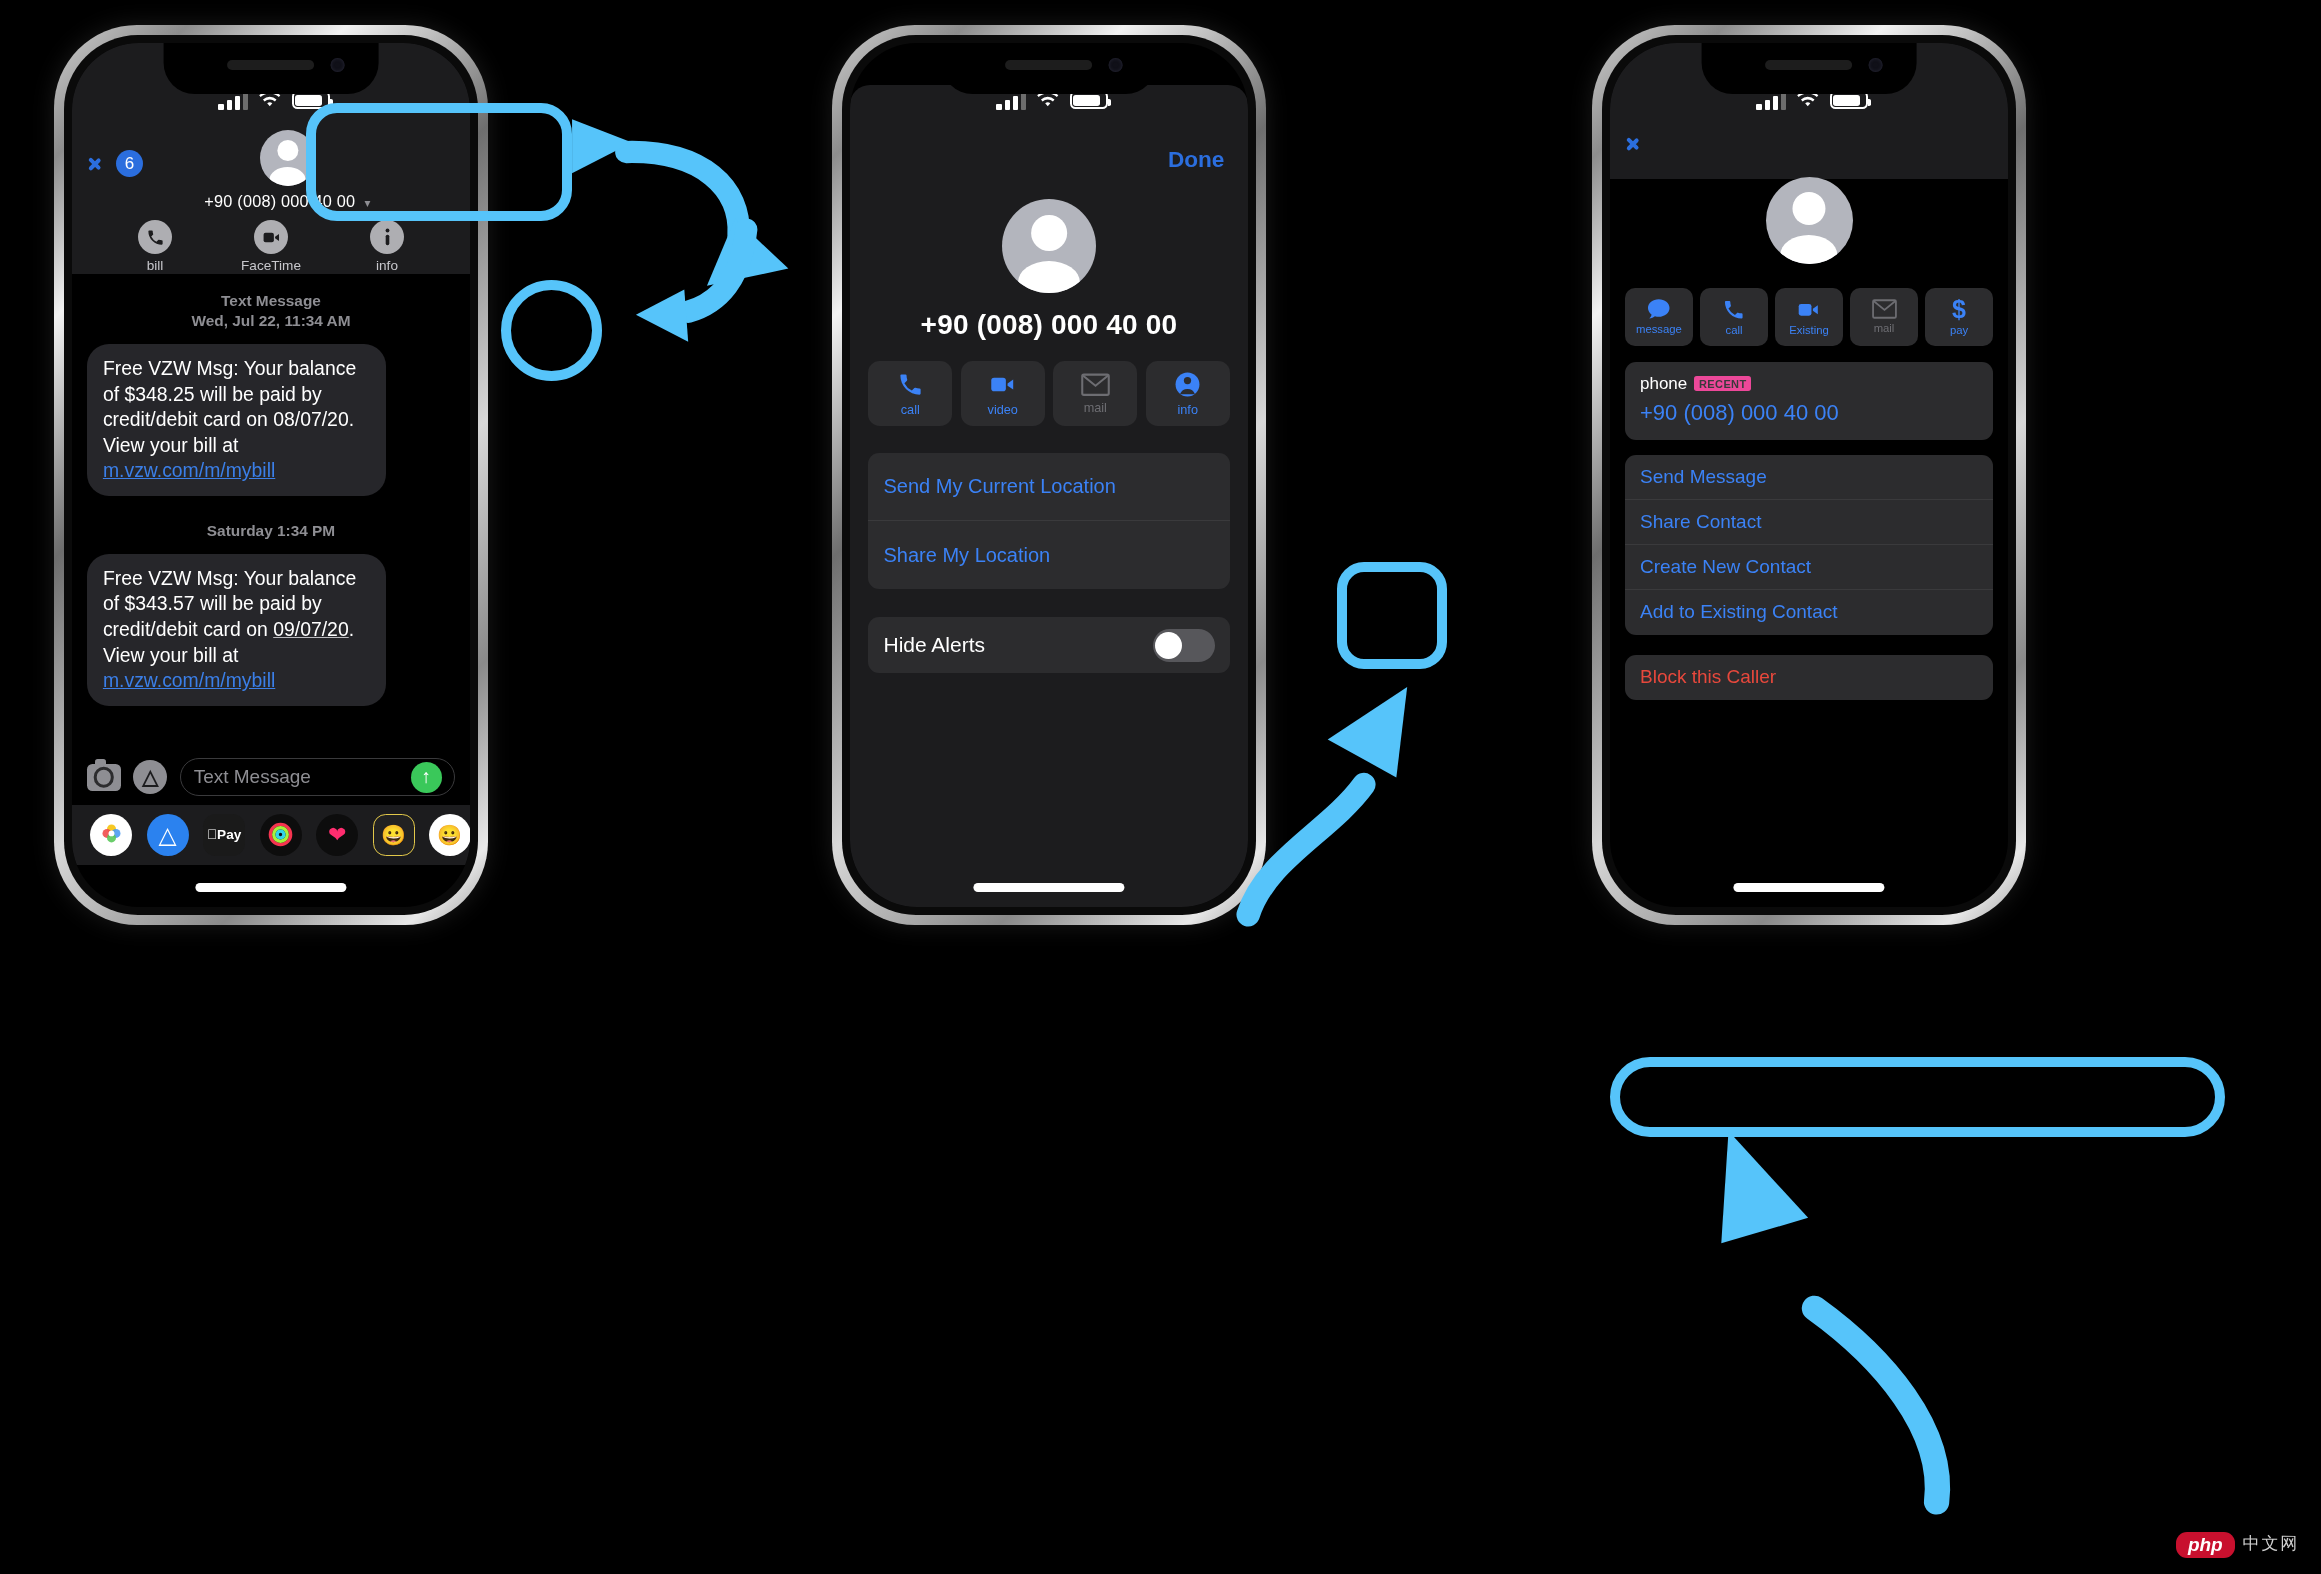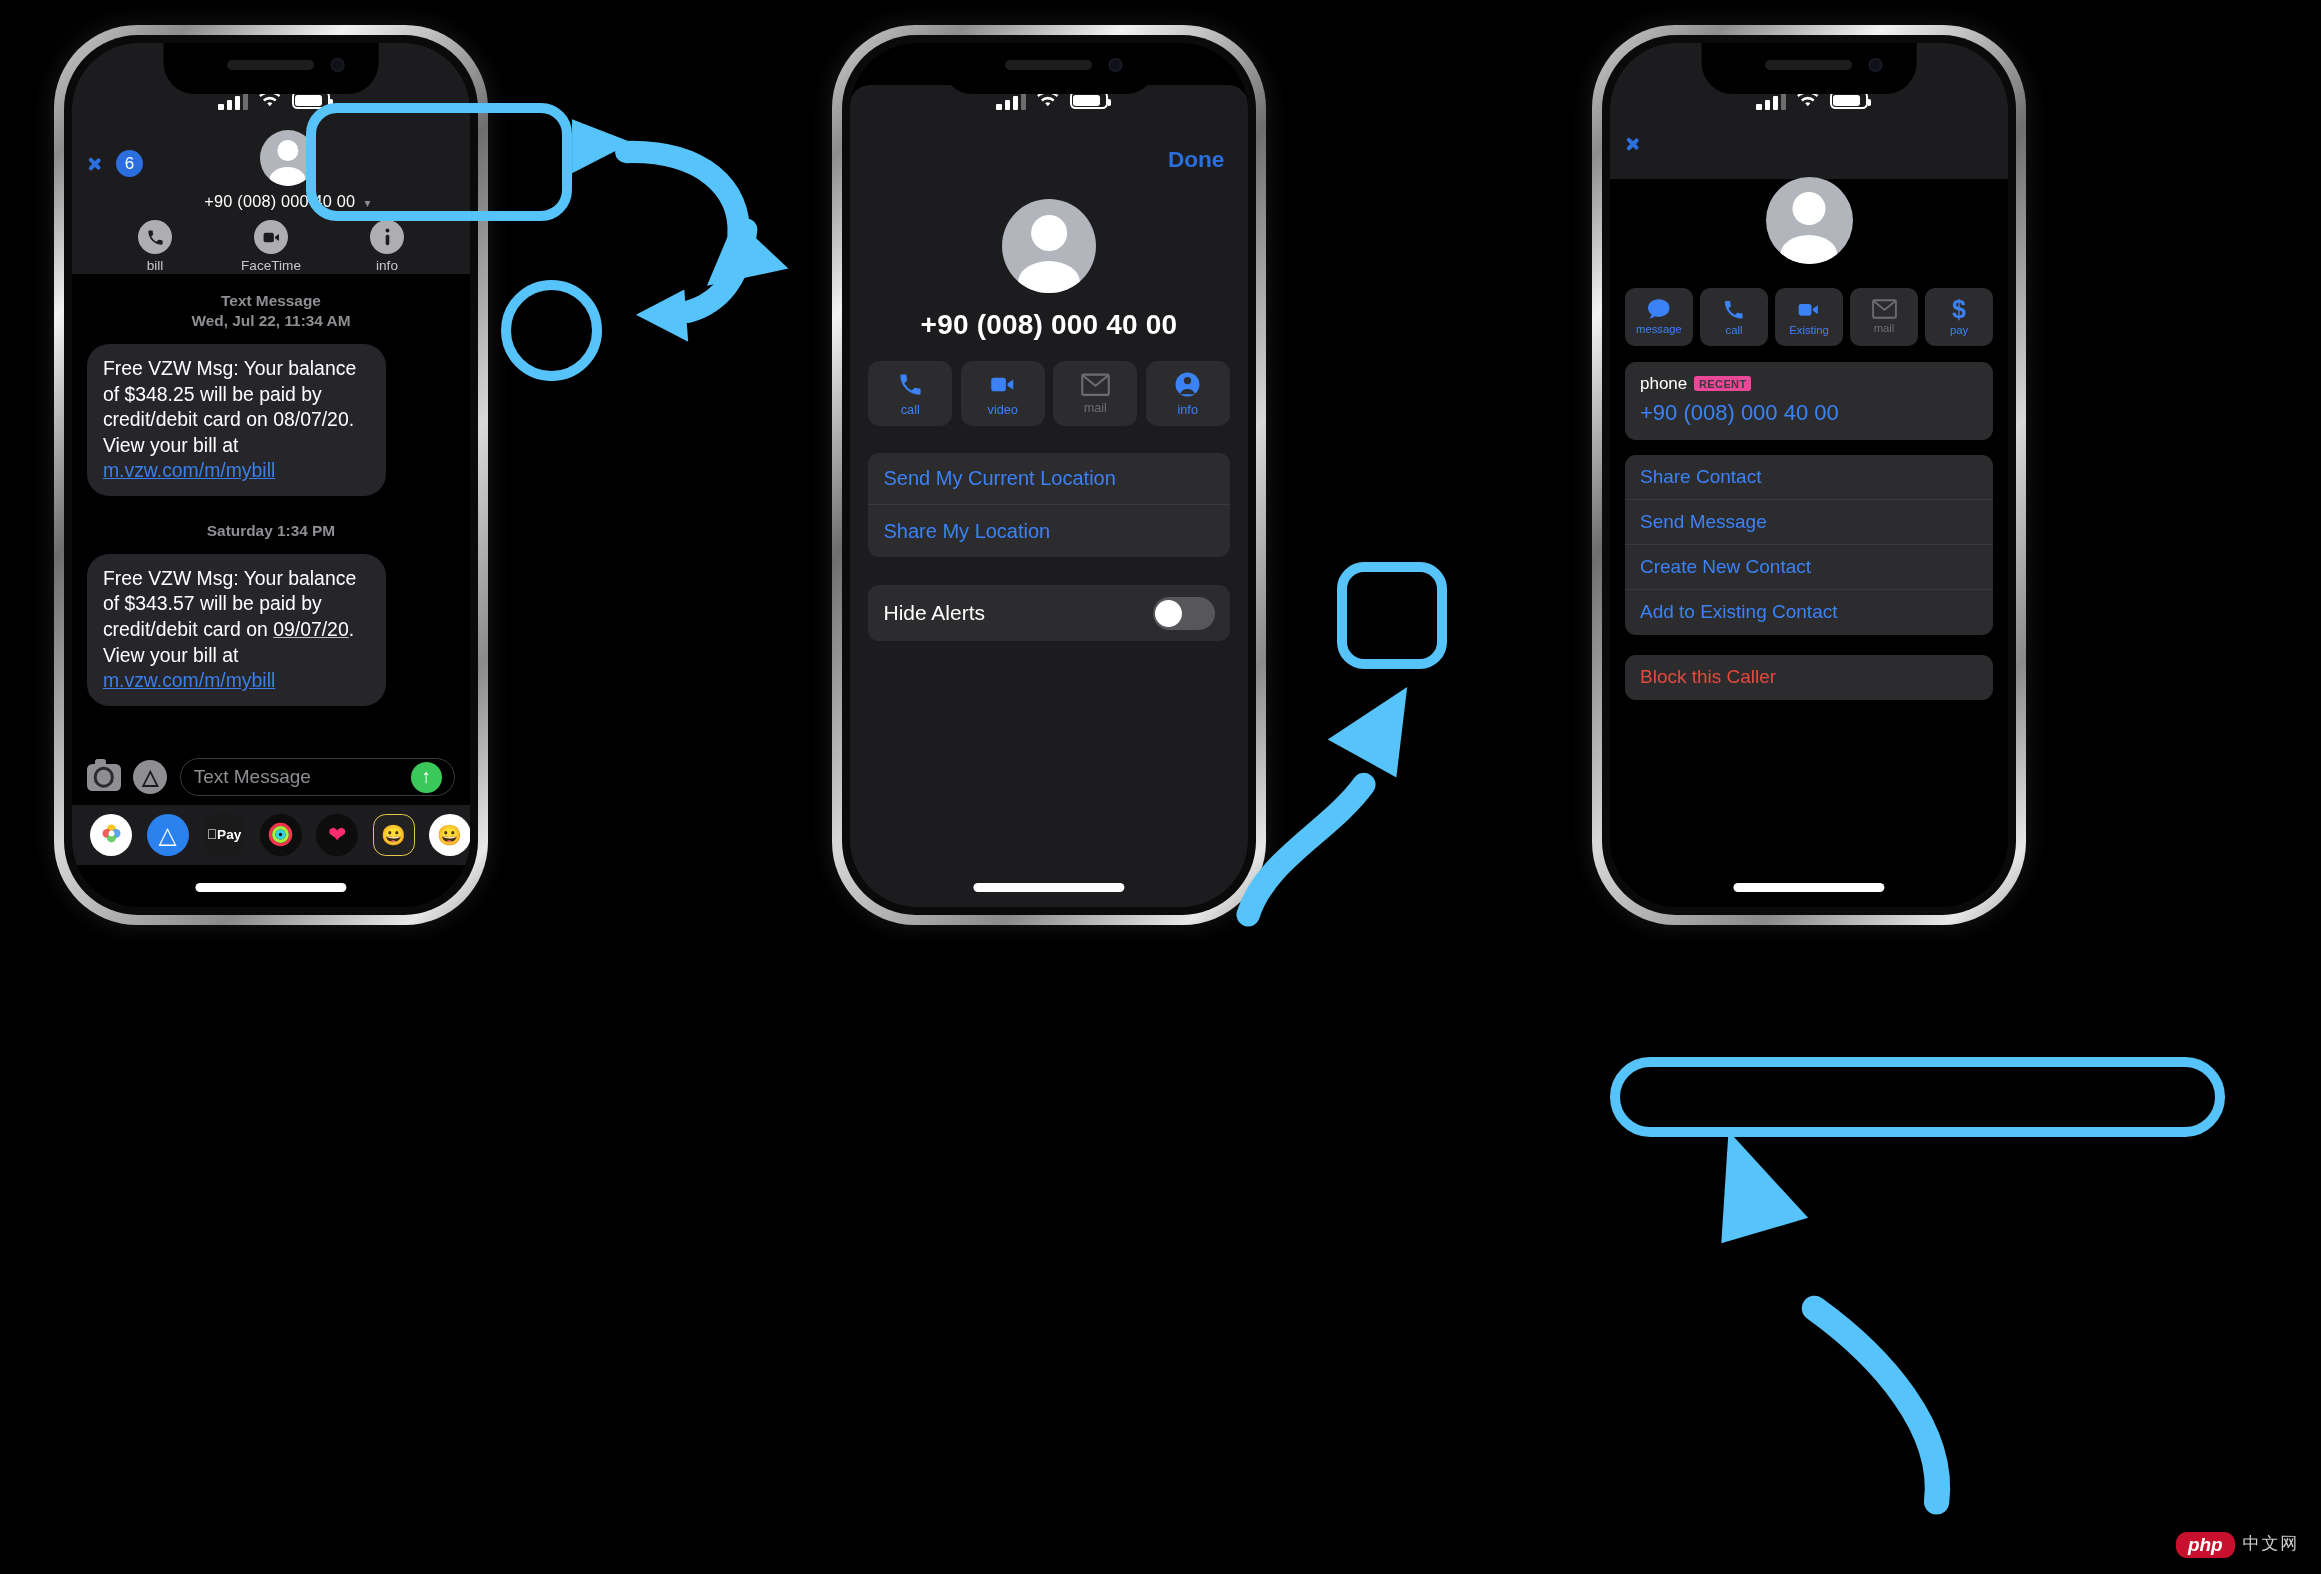--- a/index.html
+++ b/index.html
@@ -147,21 +147,21 @@
   .p2-sheet { position:absolute; top:42px; left:0; right:0; bottom:0; background:#1c1c1e; border-radius:20px 20px 0 0; }
   .p2-done { position:absolute; right:23.5px; top:62px; color:#2b6ede; font-size:22.6px; font-weight:600; }
   .p2-avatar { width: 94px; height:94px; margin: 114px auto 0; }
   .p2-number { text-align:center; color:#fff; font-size:28px; font-weight:bold; margin-top:16.3px; letter-spacing:0.2px;}
   .p2-acts { display:flex; gap:8.1px; padding: 0 18px; margin-top:20px; }
   .act-tile { flex:1; height:65px; background:#2c2c2e; border-radius:11.8px;
       display:flex; flex-direction:column; align-items:center; justify-content:center; gap:4.5px; }
   .act-tile .lbl { font-size:12.7px; color:#3b82f6; }
   .act-tile.dim .lbl { color:#6d6d72; }
   .p2-list { margin: 27px 18px 0; background:#2c2c2e; border-radius:11px; overflow:hidden; }
-  .p2-row { height: 52px; display:flex; align-items:center; padding: 0 15.4px;
+  .p2-row { height: 68px; display:flex; align-items:center; padding: 0 15.4px;
       color:#3b82f6; font-size:20px; border-bottom: 0.9px solid #3a3a3c; }
   .p2-row:last-child { border-bottom: none; }
   .p2-toggle-card { margin: 28px 18px 0; background:#2c2c2e; border-radius:11px;
       height:56px; display:flex; align-items:center; justify-content:space-between; padding: 0 15.4px; }
   .p2-toggle-card .lbl { color:#fff; font-size:21px; }
   .switch { width:62px;height:33px;border-radius:17px;background:#57575b;position:relative; }
   .switch i { position:absolute; left:2.7px; top:2.7px; width:27px;height:27px;border-radius:50%;background:#fff; }
 
   
   #p3 { left: 957px; top: 20px; width: 429px; height: 905px; }
@@ -509,22 +509,22 @@
 
       <div class="p3-card">
         <div class="k">
           <span class="kt">phone</span>
           <span class="tag">RECENT</span>
         </div>
         <div class="v">+90 (008) 000 40 00</div>
       </div>
 
       <div class="p3-list">
+        <div class="p3-row">Send Message</div>
         <div class="p3-row">Share Contact</div>
-        <div class="p3-row">Send Message</div>
         <div class="p3-row">Create New Contact</div>
         <div class="p3-row">Add to Existing Contact</div>
       </div>
 
       <div class="p3-block">Block this Caller</div>
 
       <div class="home-ind"></div>
     </div>
    </div>
   </div>

